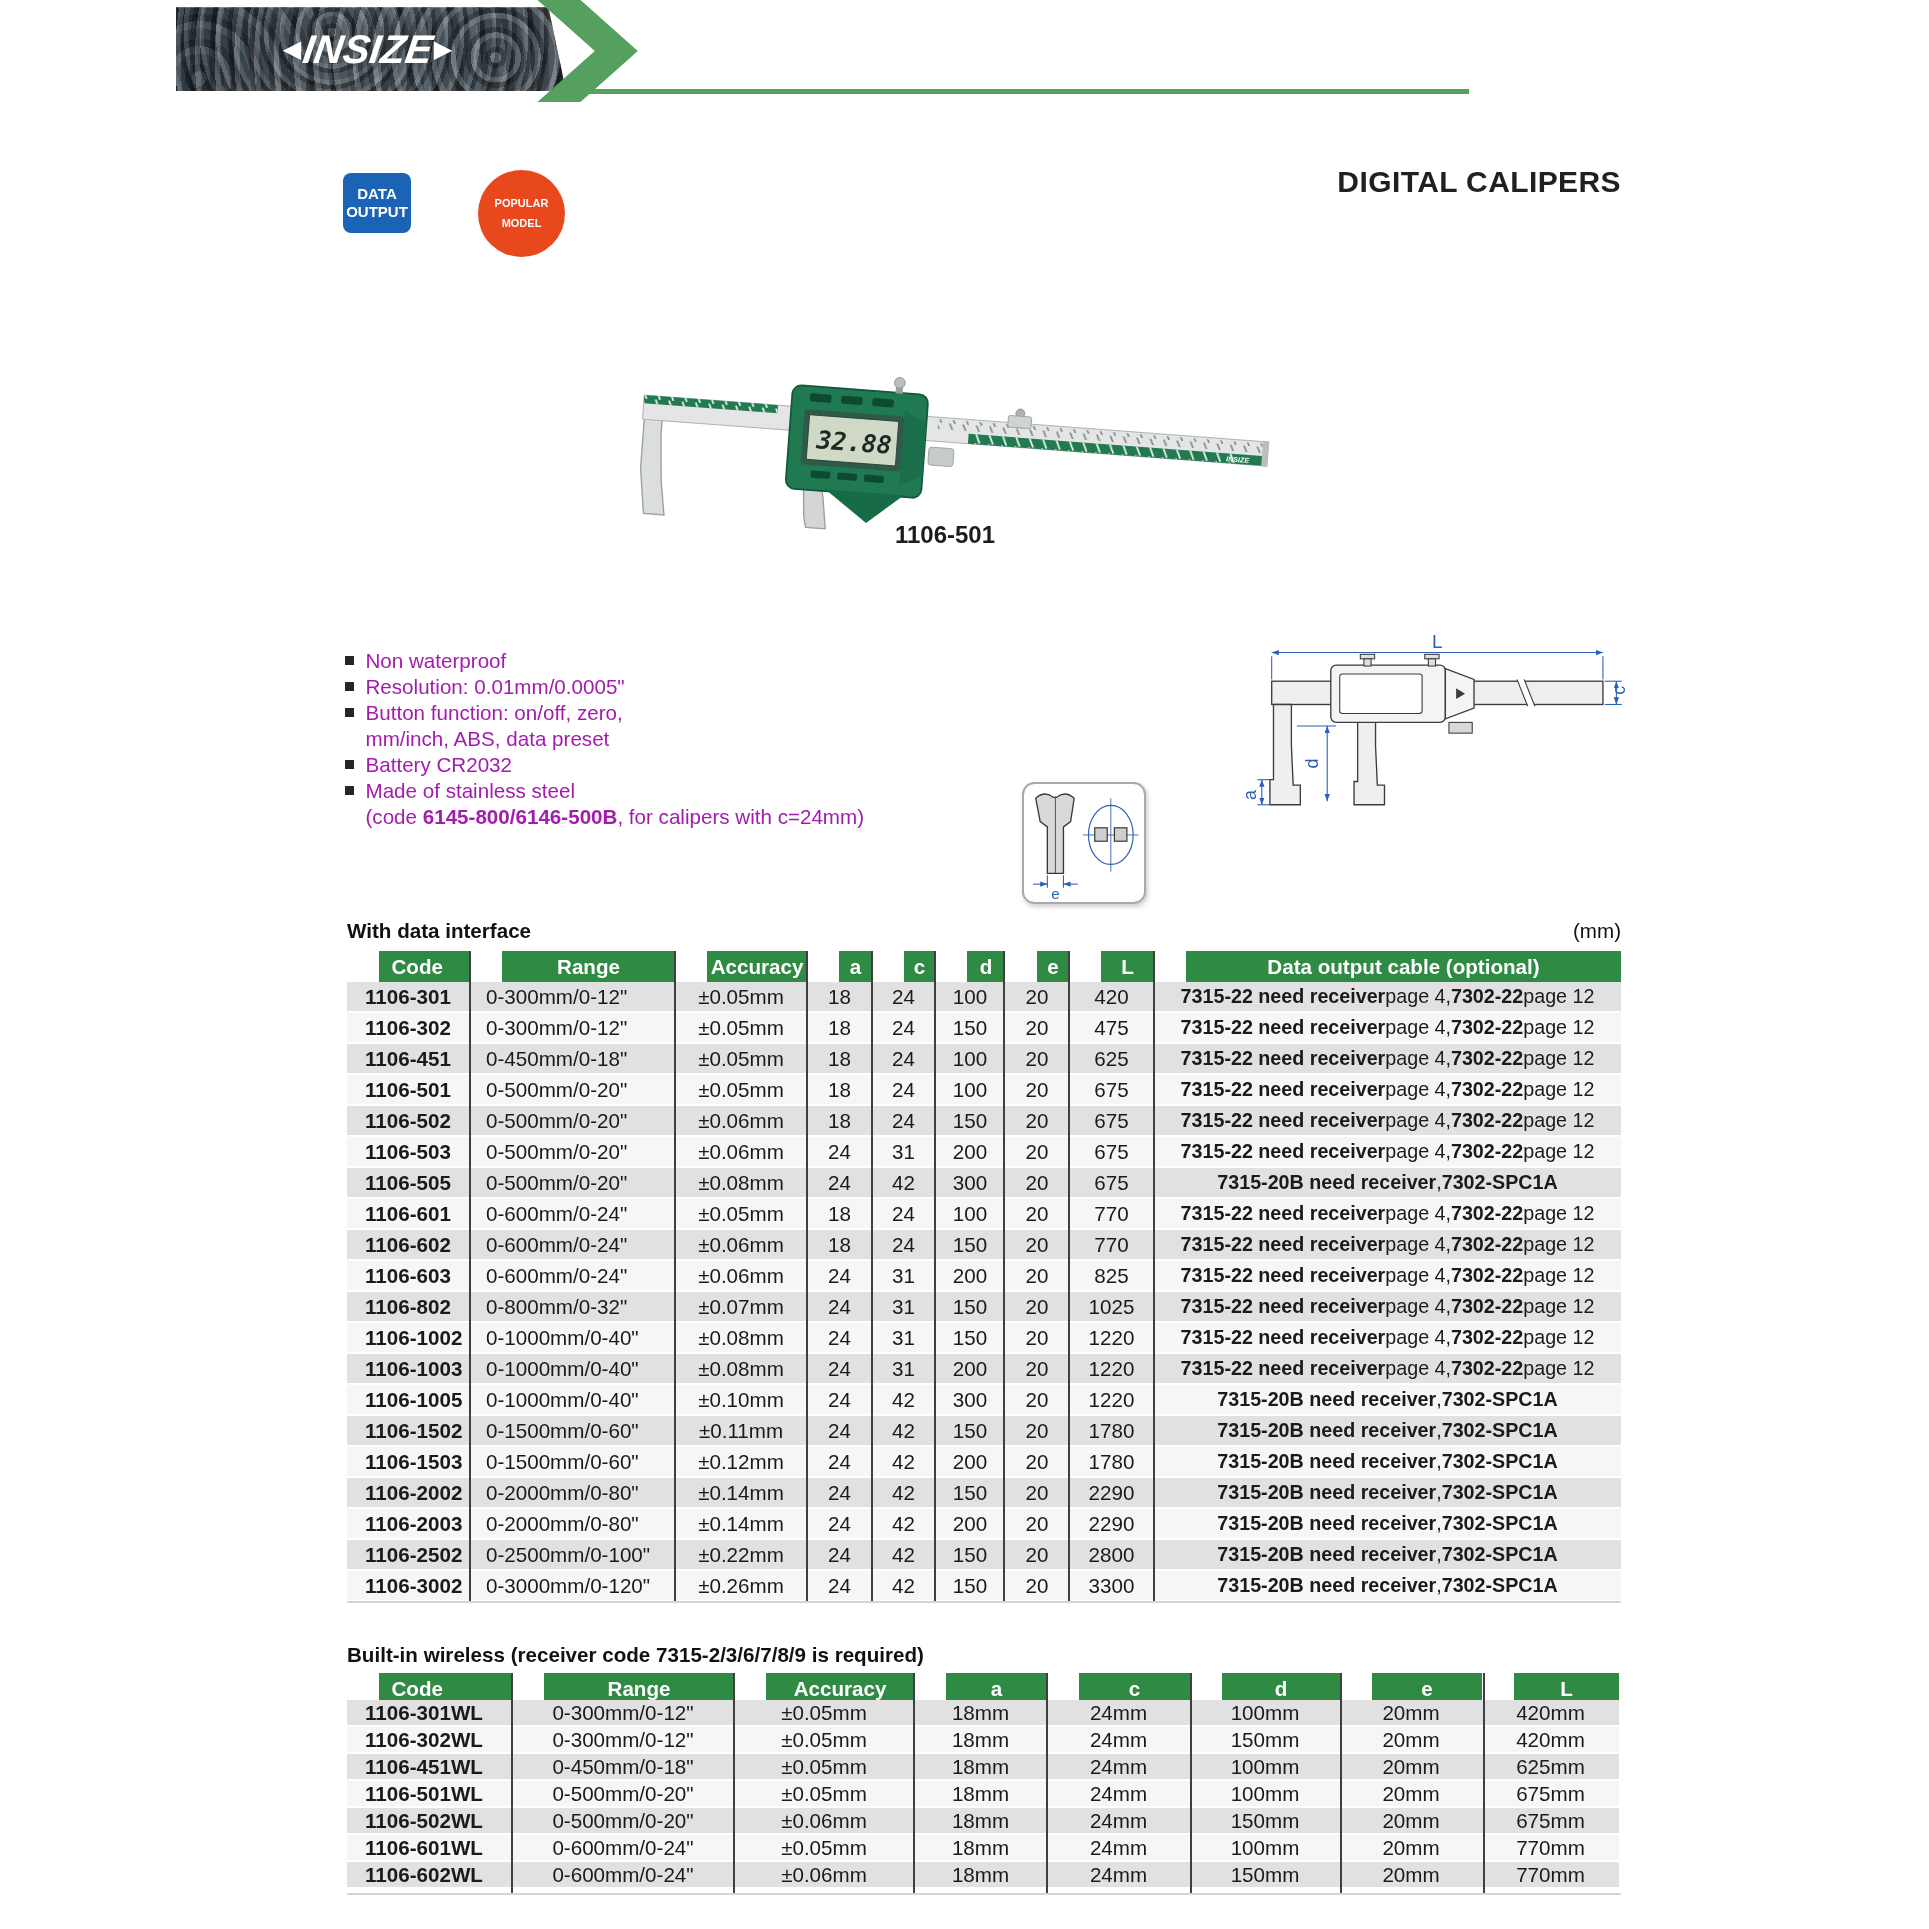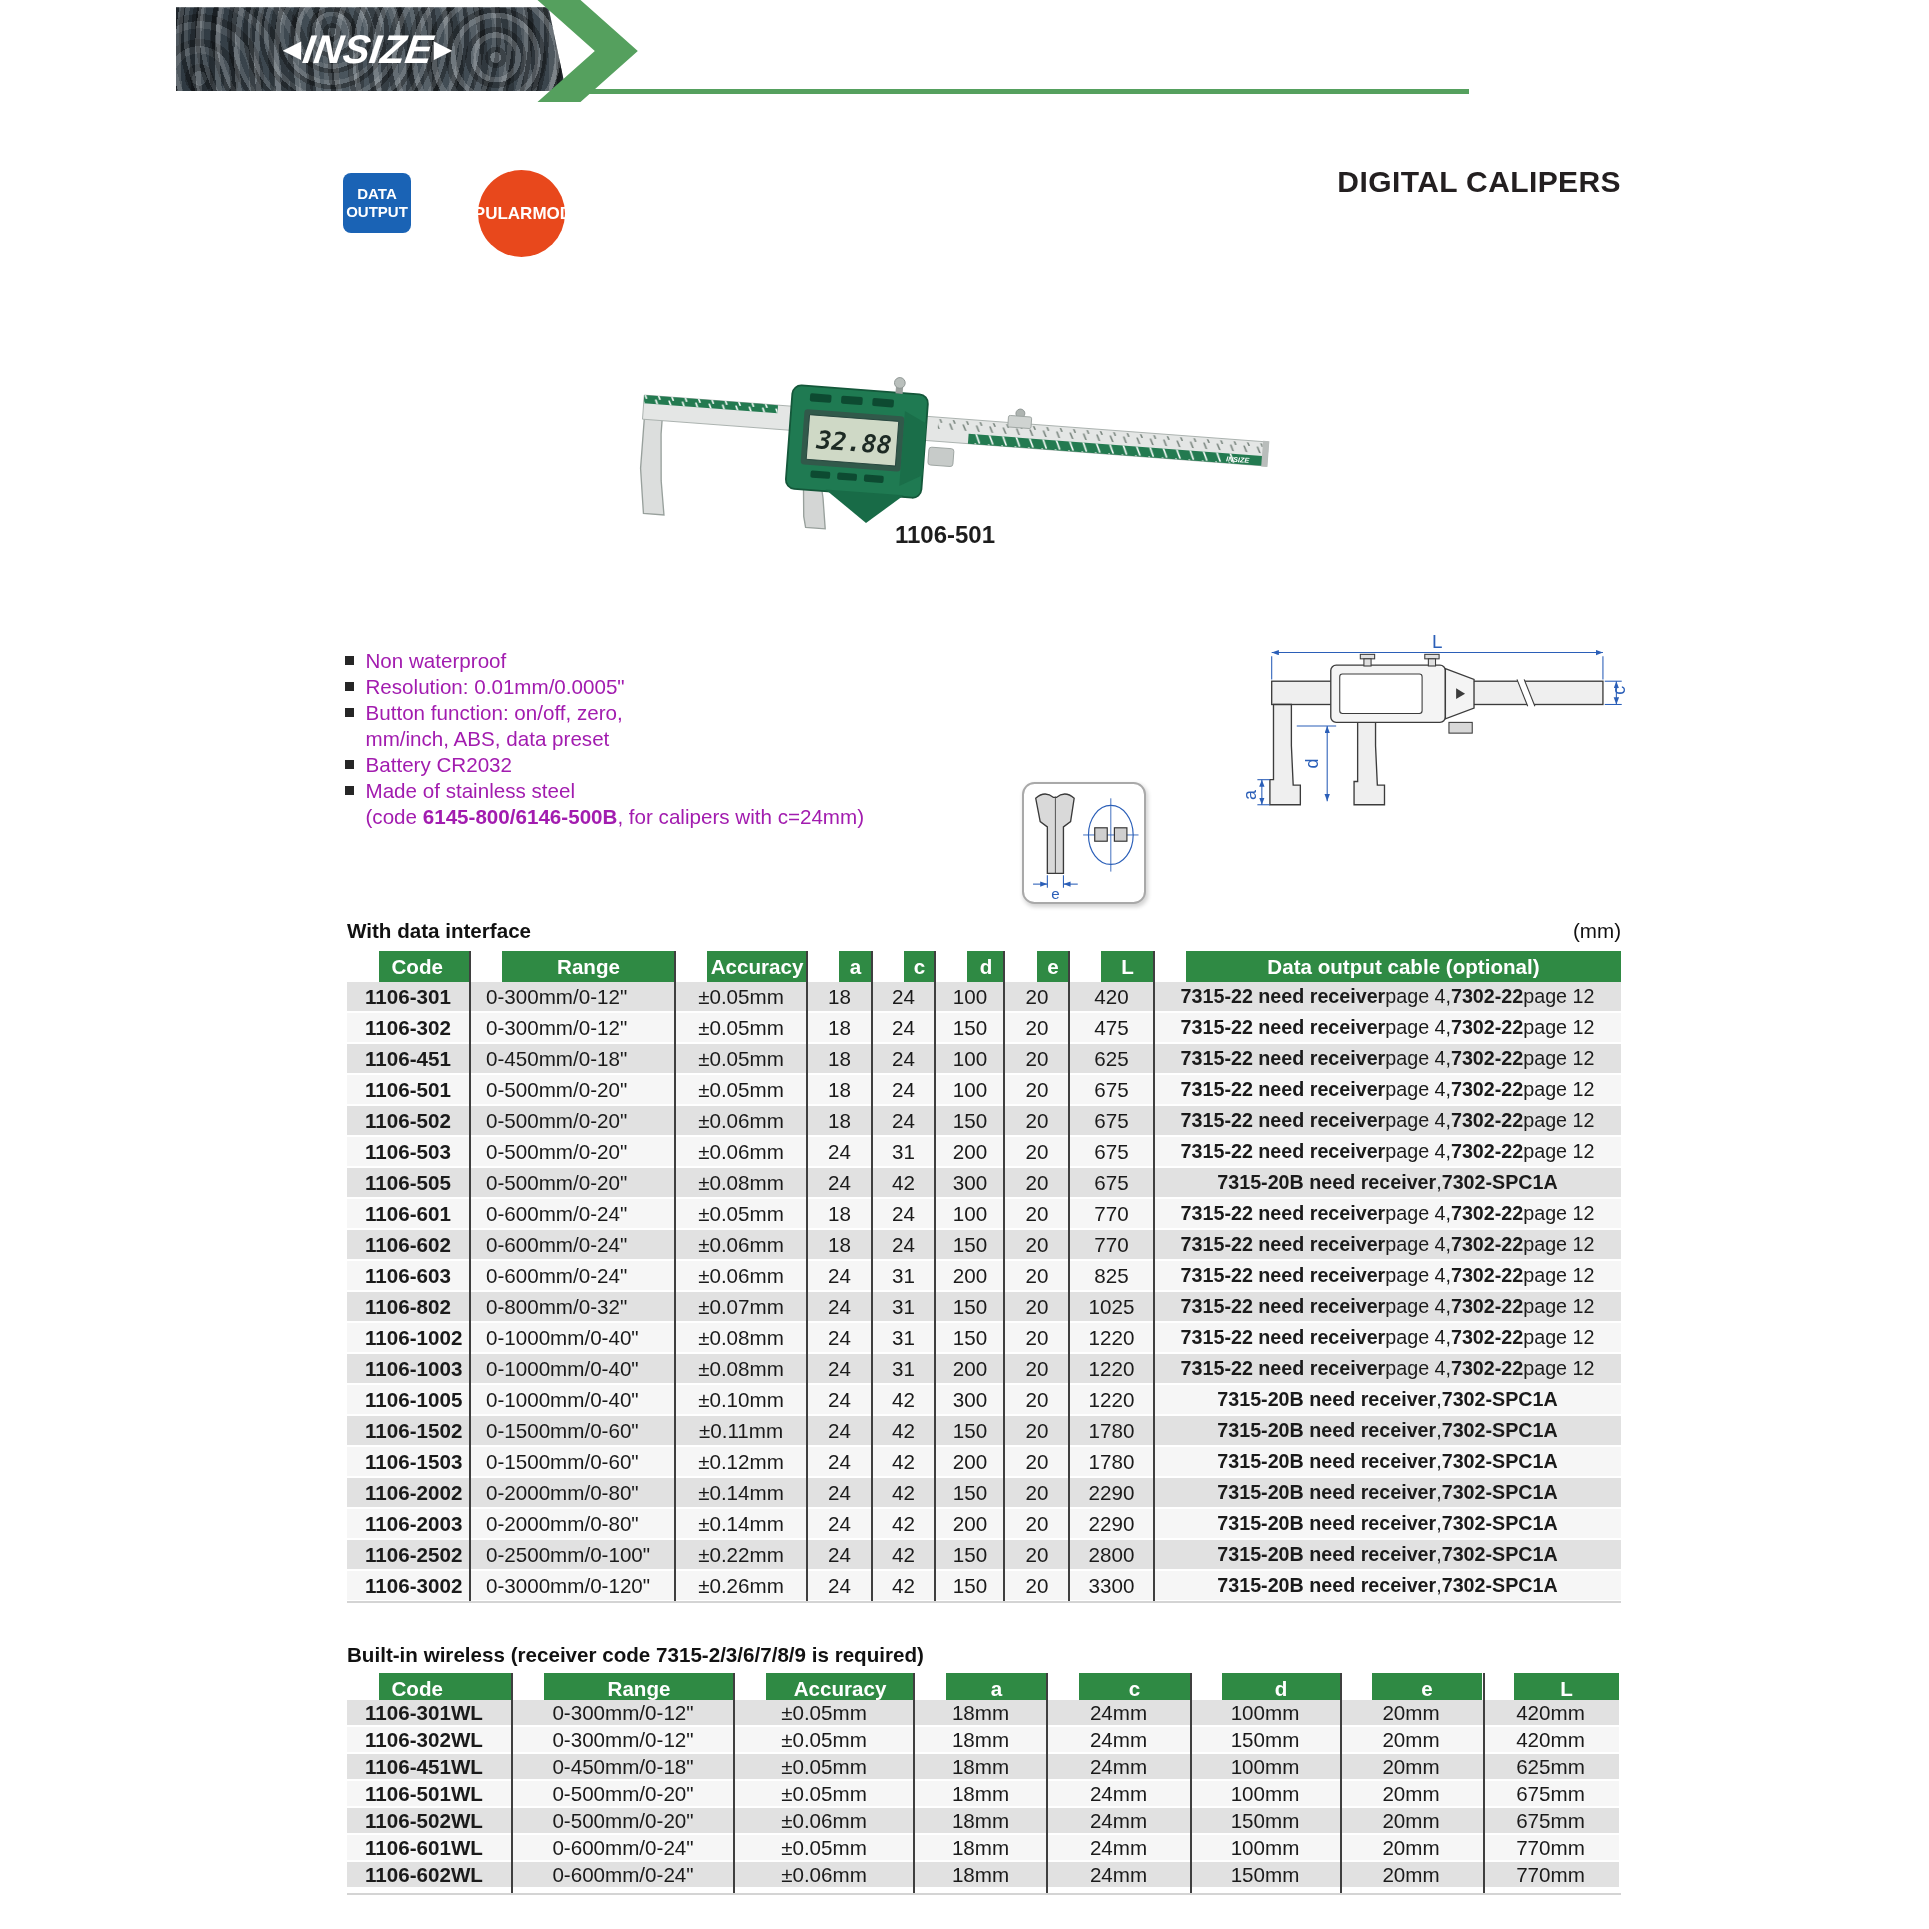--- a/index.html
+++ b/index.html
@@ -31,22 +31,22 @@
     letter-spacing:0.4px;
   }
   
   .badge-data{
     position:absolute;left:343px;top:173px;width:68px;height:60px;border-radius:8px;
     background:#1a63b5;color:#fff;font-weight:bold;font-size:15px;line-height:18px;
     display:flex;flex-direction:column;align-items:center;justify-content:center;text-align:center;
   }
   .badge-pop{
     position:absolute;left:478px;top:170px;width:87px;height:87px;border-radius:50%;
-    background:#e8481c;color:#fff;font-weight:bold;font-size:17px;line-height:19.7px;
-    display:flex;flex-direction:row;align-items:center;justify-content:center;text-align:center;
+    background:#e8481c;color:#fff;font-weight:bold;font-size:11px;line-height:19.7px;
+    display:flex;flex-direction:column;align-items:center;justify-content:center;text-align:center;
   }
   
   .caliper-wrap{position:absolute;left:625px;top:383px;width:667px;height:152px;}
   .model-label{
     position:absolute;left:842px;top:521px;width:206px;text-align:center;
     font-size:24px;font-weight:bold;color:#1d1d1d;
   }
   
   .features{position:absolute;left:344px;top:648px;width:573px;font-size:20.6px;line-height:26px;color:#a21caf;}
   .feat-row{display:flex;}

